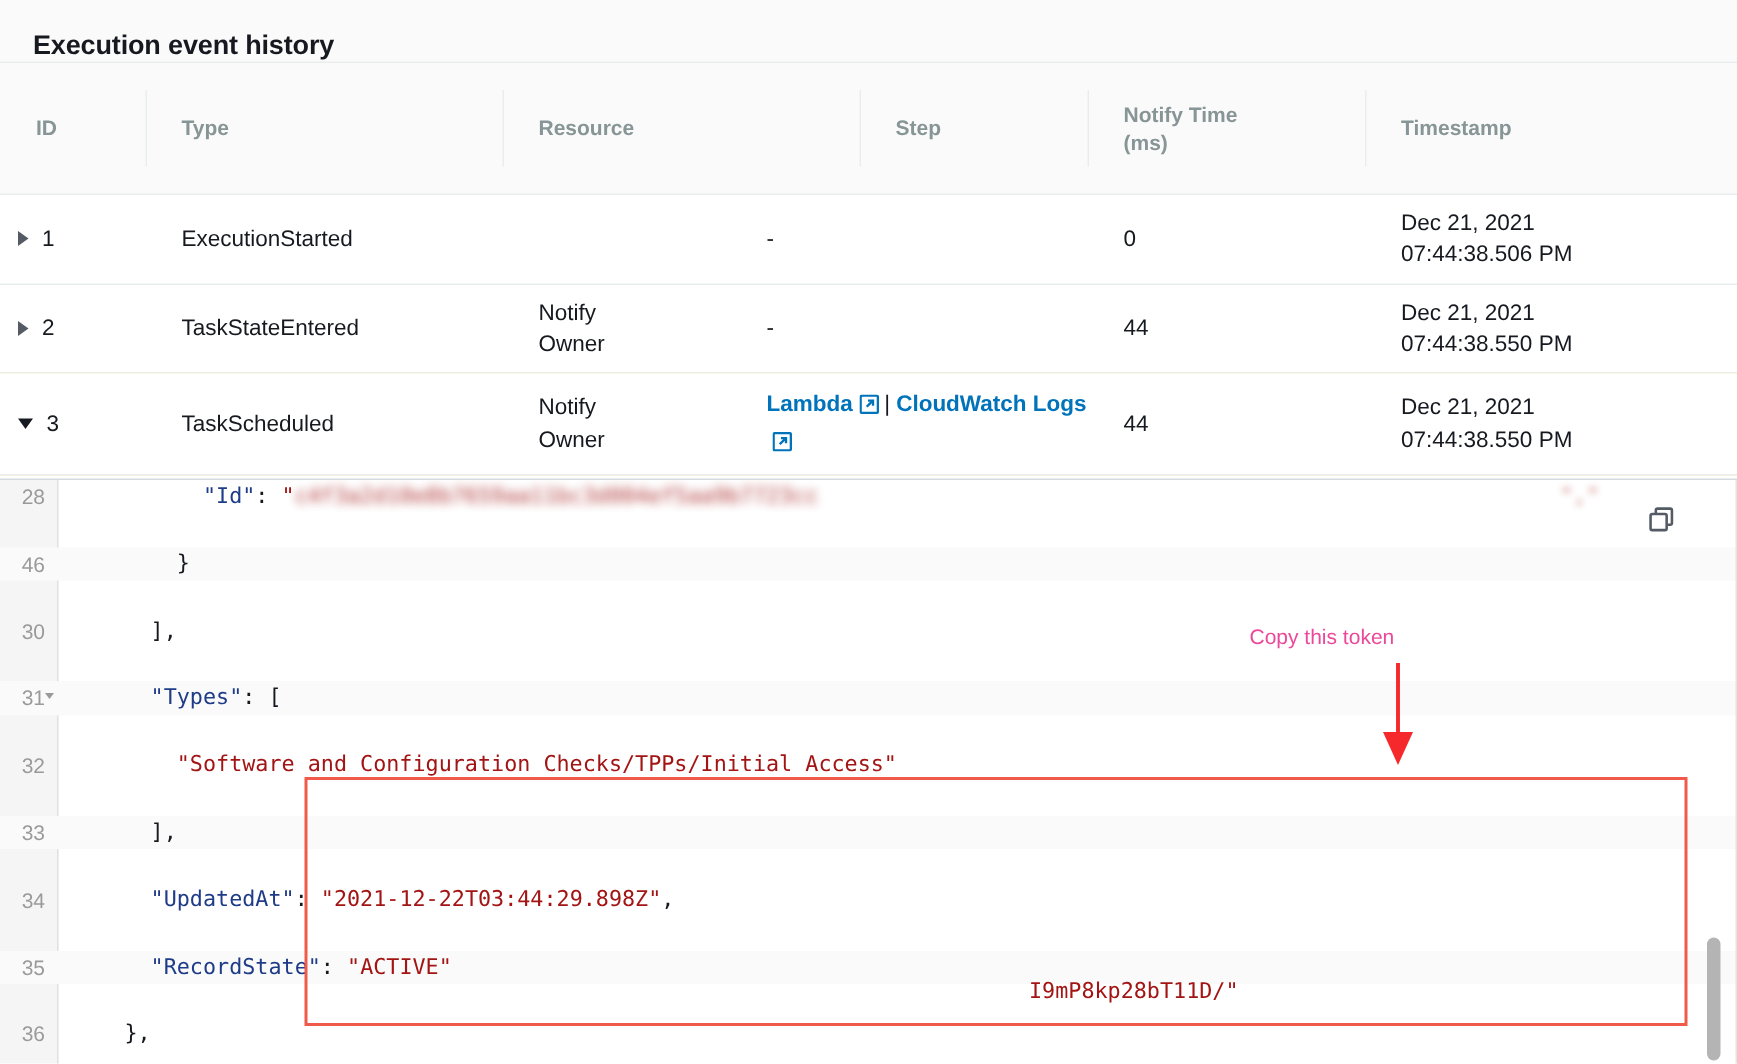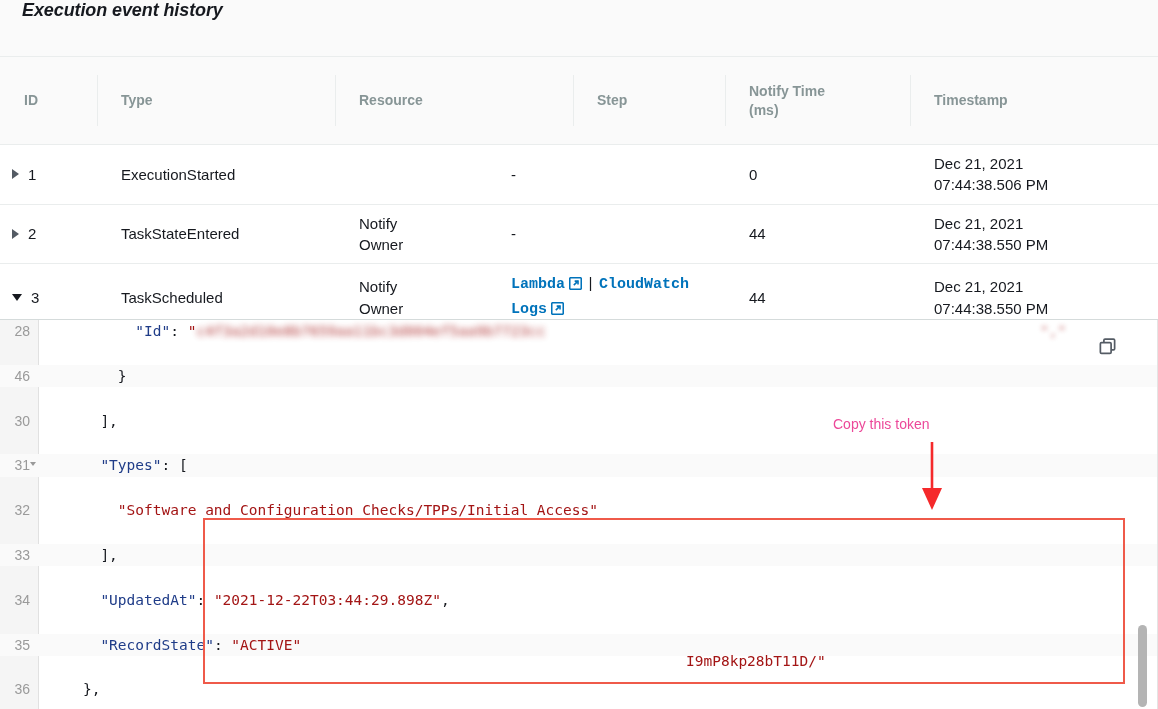--- a/index.html
+++ b/index.html
@@ -9,28 +9,27 @@
   body {
     width: 1158px; height: 709px;
     font-family: "Liberation Sans", sans-serif;
     color: #16191f;
     overflow: hidden;
     position: relative;
   }
 
   
   .panel-header {
-    height: 57px;
+    height: 42px;
     background: #fafafa;
     border-bottom: 1px solid #eaeded;
     display: flex;
-    align-items: flex-start;
+    align-items: flex-end;
     padding: 0 22px;
     box-sizing: border-box;
-    font-style: italic;
   }
   .panel-title {
     font-size: 18px;
     font-weight: bold;
     color: #16191f;
     letter-spacing: -0.1px;
   }
 
   
   .evt-table {
@@ -317,21 +316,21 @@
       </span>
     </div>
     <div class="cell c-type">TaskScheduled</div>
     <div class="cell c-step">
       <span class="two-line">
         <span>Notify</span>
         <span>Owner</span>
       </span>
     </div>
     <div class="cell c-res" style="align-items:flex-start;padding-top:10px;">
-      <span style="line-height:1.5;font-family:Liberation Mono, monospace;">
+      <span style="line-height:1.5;">
         <a class="lnk">Lambda</a><span class="ext"><svg width="13" height="13" viewBox="0 0 14 14">
               <rect x="0.8" y="0.8" width="12.4" height="12.4" rx="1" fill="none" stroke="#0073bb" stroke-width="1.7"></rect>
               <path d="M9.6 4.4 L5.2 8.8" stroke="#0073bb" stroke-width="1.7" fill="none"></path>
               <path d="M6.1 4.4 H9.7 V8.0" stroke="#0073bb" stroke-width="1.7" fill="none"></path>
             </svg></span><span class="sep-bar">|</span><a class="lnk">CloudWatch Logs</a><span class="ext"><svg width="13" height="13" viewBox="0 0 14 14">
               <rect x="0.8" y="0.8" width="12.4" height="12.4" rx="1" fill="none" stroke="#0073bb" stroke-width="1.7"></rect>
               <path d="M9.6 4.4 L5.2 8.8" stroke="#0073bb" stroke-width="1.7" fill="none"></path>
               <path d="M6.1 4.4 H9.7 V8.0" stroke="#0073bb" stroke-width="1.7" fill="none"></path>
             </svg></span>
       </span>

